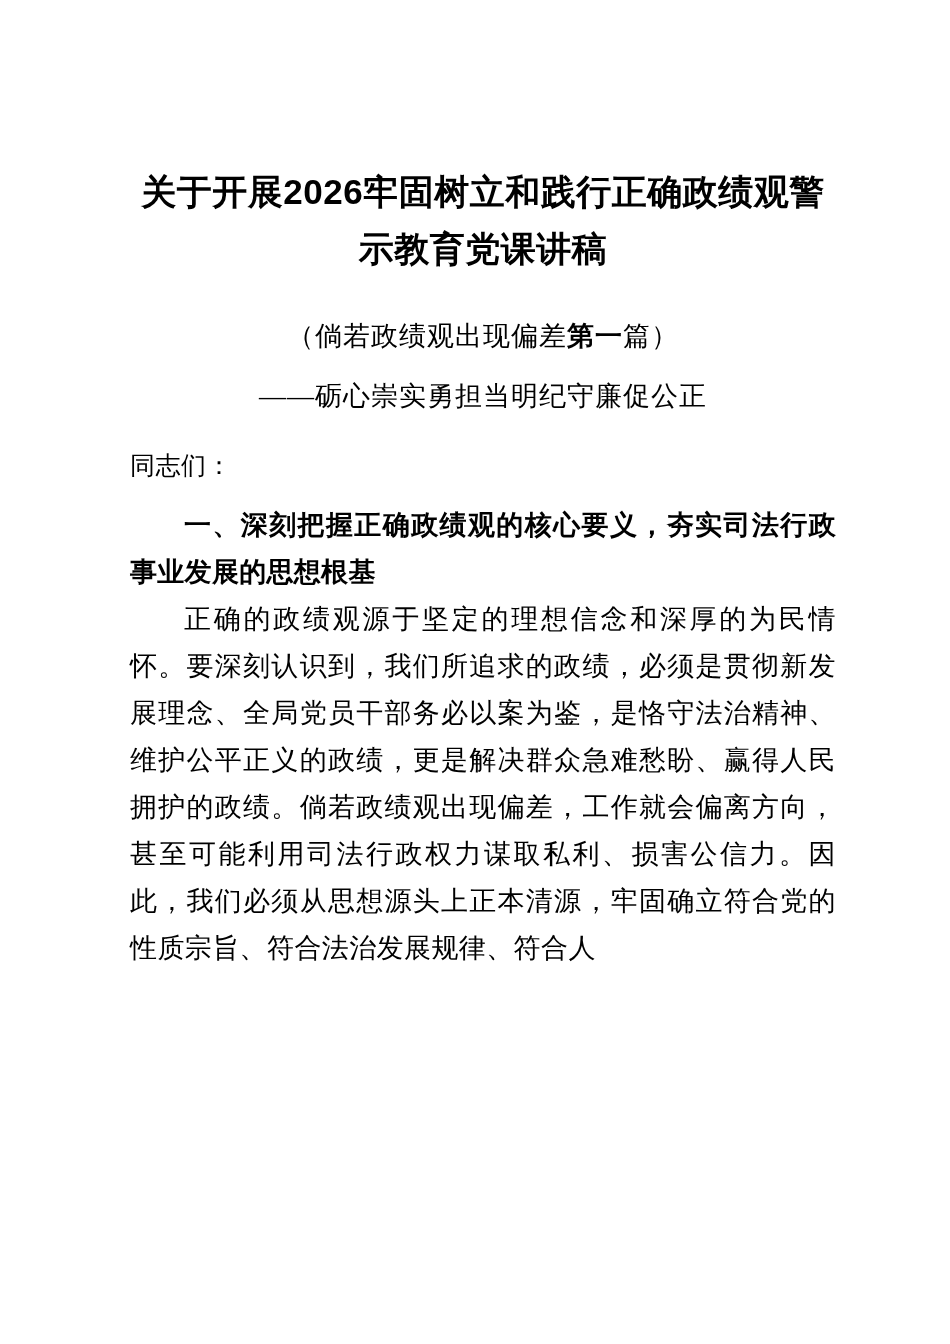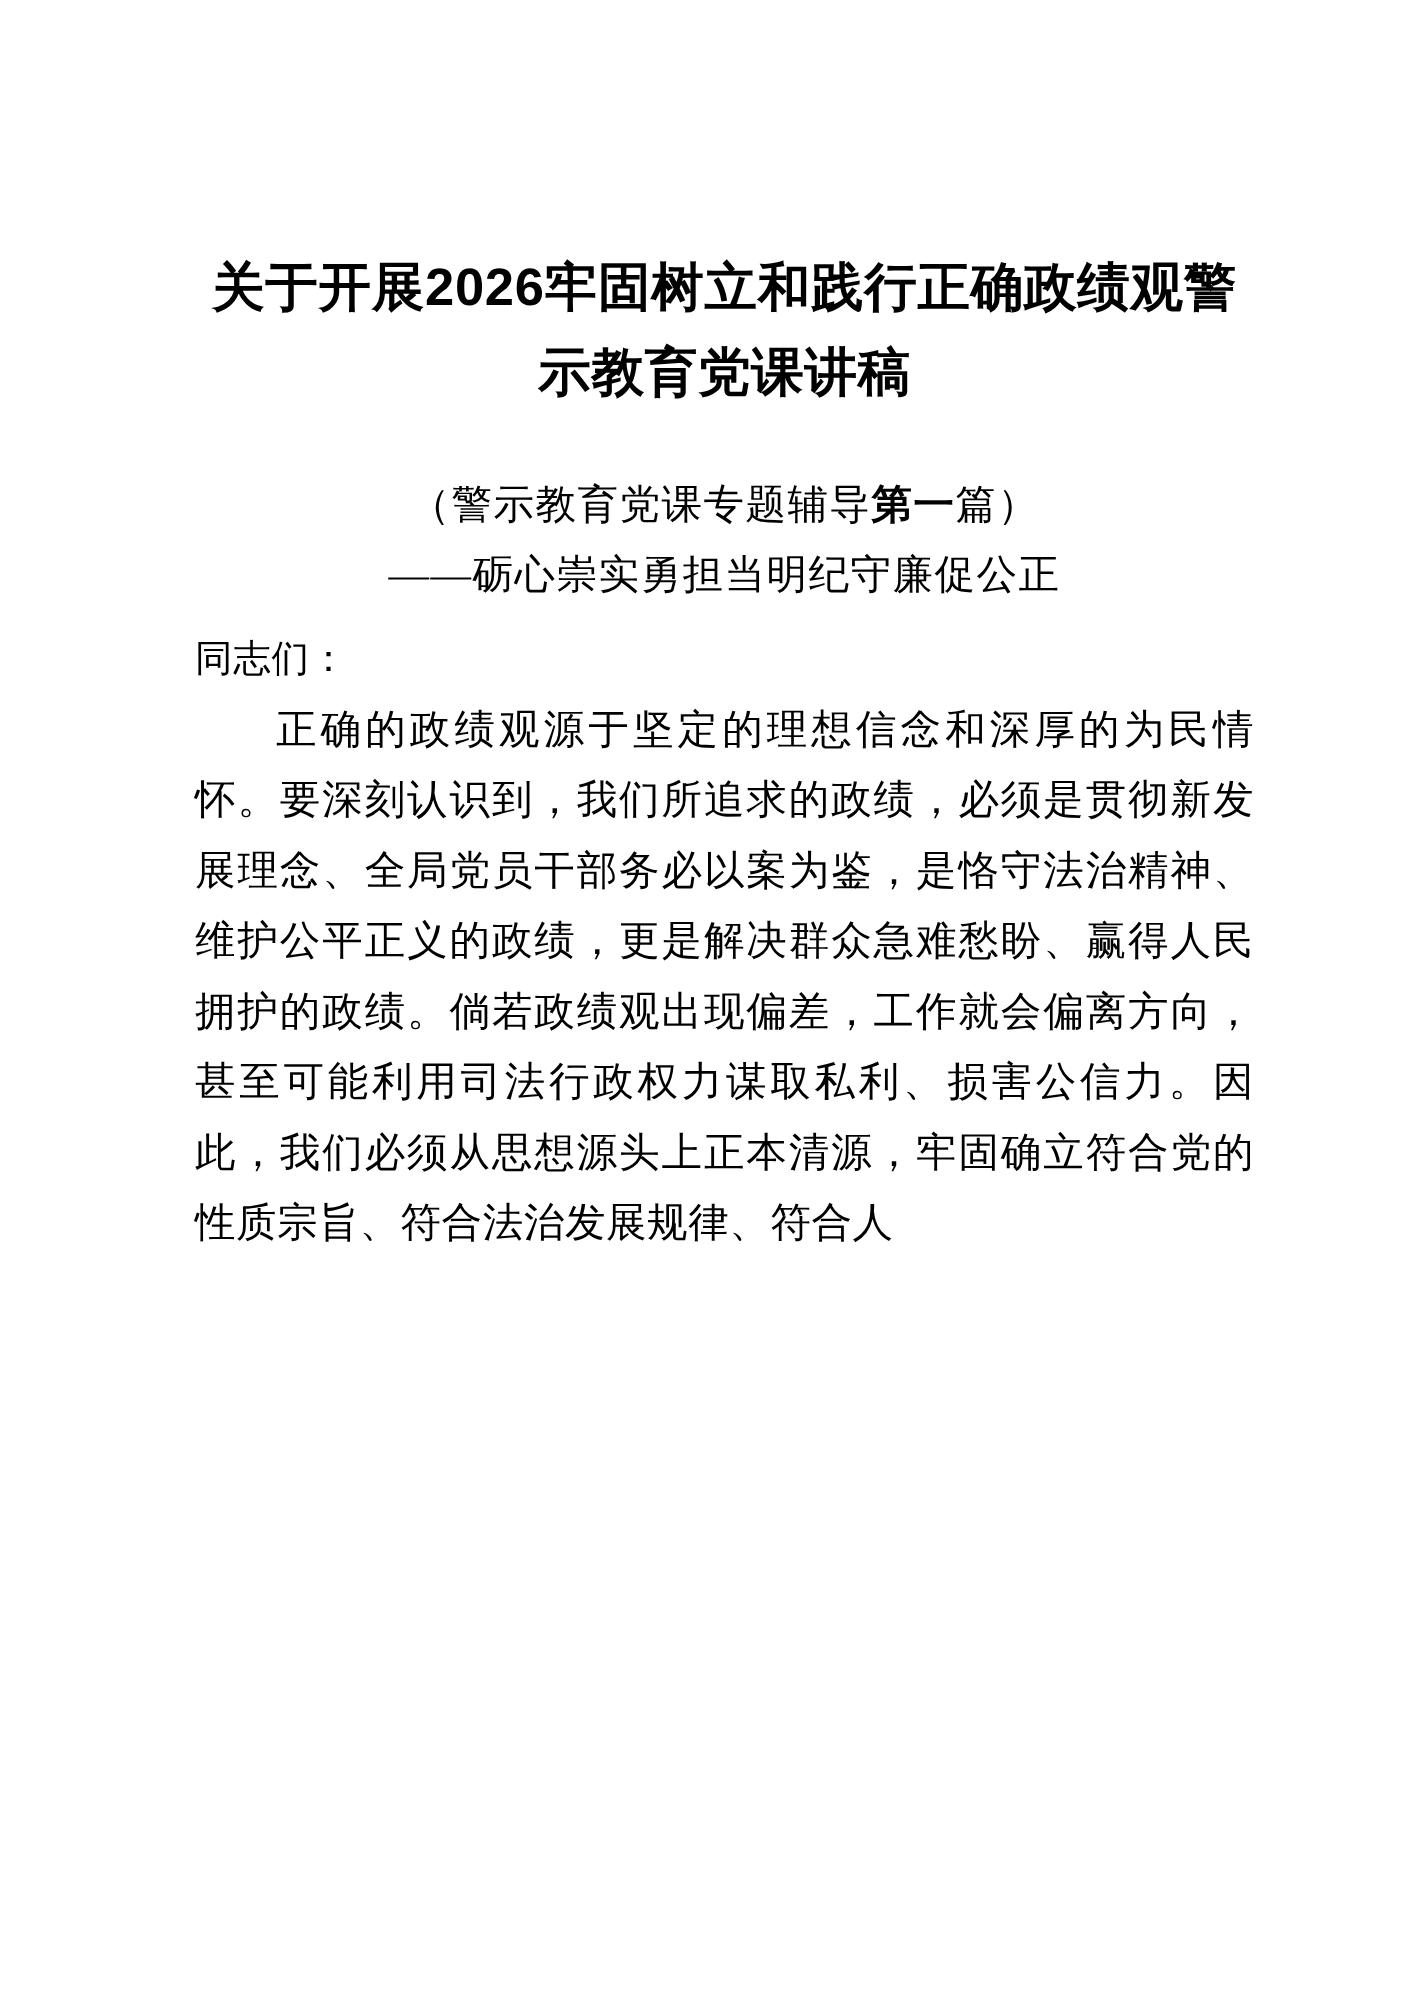--- a/index.html
+++ b/index.html
@@ -49,21 +49,21 @@
     line-height: 44px;
     text-align: center;
     letter-spacing: 1px;
   }
 
   .subtitle-1 .strong {
     font-weight: 700;
   }
 
   .subtitle-2 {
-    margin: 3px;
+    margin: 16px;
     font-family: "Liberation Serif", "DejaVu Serif", serif;
     font-size: 27px;
     line-height: 44px;
     text-align: center;
     letter-spacing: 1px;
   }
 
   
   .salutation {
     margin: 0;
@@ -100,24 +100,25 @@
   }
 </style>
 </head>
 <body>
 
 <div class="page">
   <div class="content">
 
     <h1 class="doc-title">关于开展2026牢固树立和践行正确政绩观警示教育党课讲稿</h1>
 
-    <p class="subtitle-1"><span>（警示教育党课专题辅导</span><span class="strong">第一</span><span>篇）</span></p>
+    <p class="subtitle-1"><span>（倘若政绩观出现偏差</span><span class="strong">第一</span><span>篇）</span></p>
 
     <p class="subtitle-2">——砺心崇实勇担当明纪守廉促公正</p>
 
     <p class="salutation">同志们：</p>
 
 
+    <h2 class="section-heading">一、深刻把握正确政绩观的核心要义，夯实司法行政事业发展的思想根基</h2>
 
     <p class="body-para">正确的政绩观源于坚定的理想信念和深厚的为民情怀。要深刻认识到，我们所追求的政绩，必须是贯彻新发展理念、全局党员干部务必以案为鉴，是恪守法治精神、维护公平正义的政绩，更是解决群众急难愁盼、赢得人民拥护的政绩。倘若政绩观出现偏差，工作就会偏离方向，甚至可能利用司法行政权力谋取私利、损害公信力。因此，我们必须从思想源头上正本清源，牢固确立符合党的性质宗旨、符合法治发展规律、符合人</p>
 
   </div>
 </div>
 
 </body></html>

